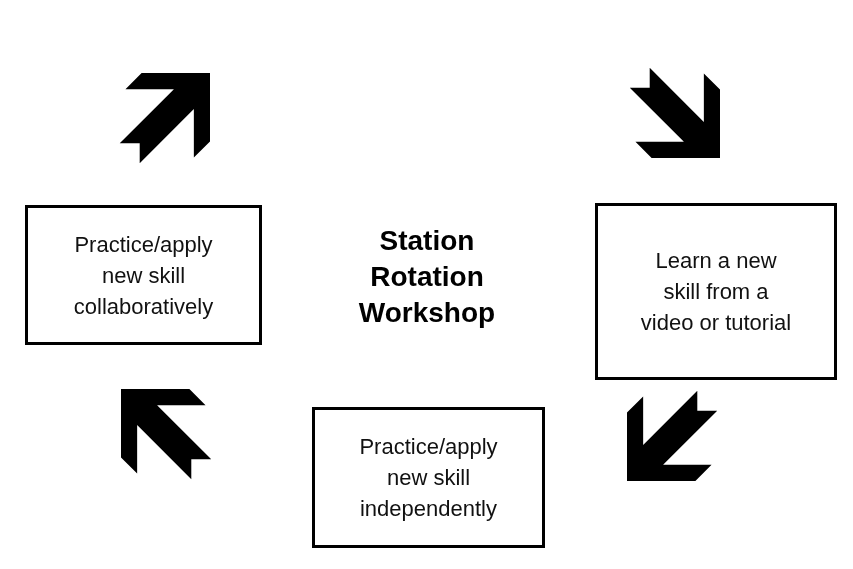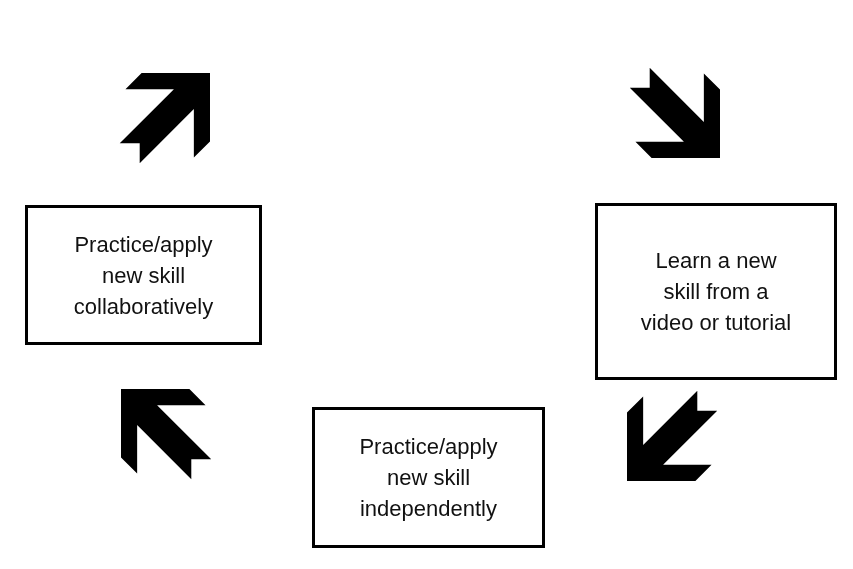--- a/index.html
+++ b/index.html
@@ -75,20 +75,23 @@
 new skill
 independently</span>
   </div>
 
   <div class="node node-left">
     <span class="node-label">Practice/apply
 new skill
 collaboratively</span>
   </div>
 
+  <div class="center-title">Station
+Rotation
+Workshop</div>
 
   <svg class="arrow arrow-ne" viewBox="0 0 100 100" aria-hidden="true">
     <polygon points="100,0 100,72 83,89 83,38 26,95 26,74 5,74 62,17 11,17 28,0"></polygon>
   </svg>
 
   <svg class="arrow arrow-se" viewBox="0 0 100 100" aria-hidden="true">
     <polygon points="100,0 100,72 83,89 83,38 26,95 26,74 5,74 62,17 11,17 28,0"></polygon>
   </svg>
 
   <svg class="arrow arrow-sw" viewBox="0 0 100 100" aria-hidden="true">

